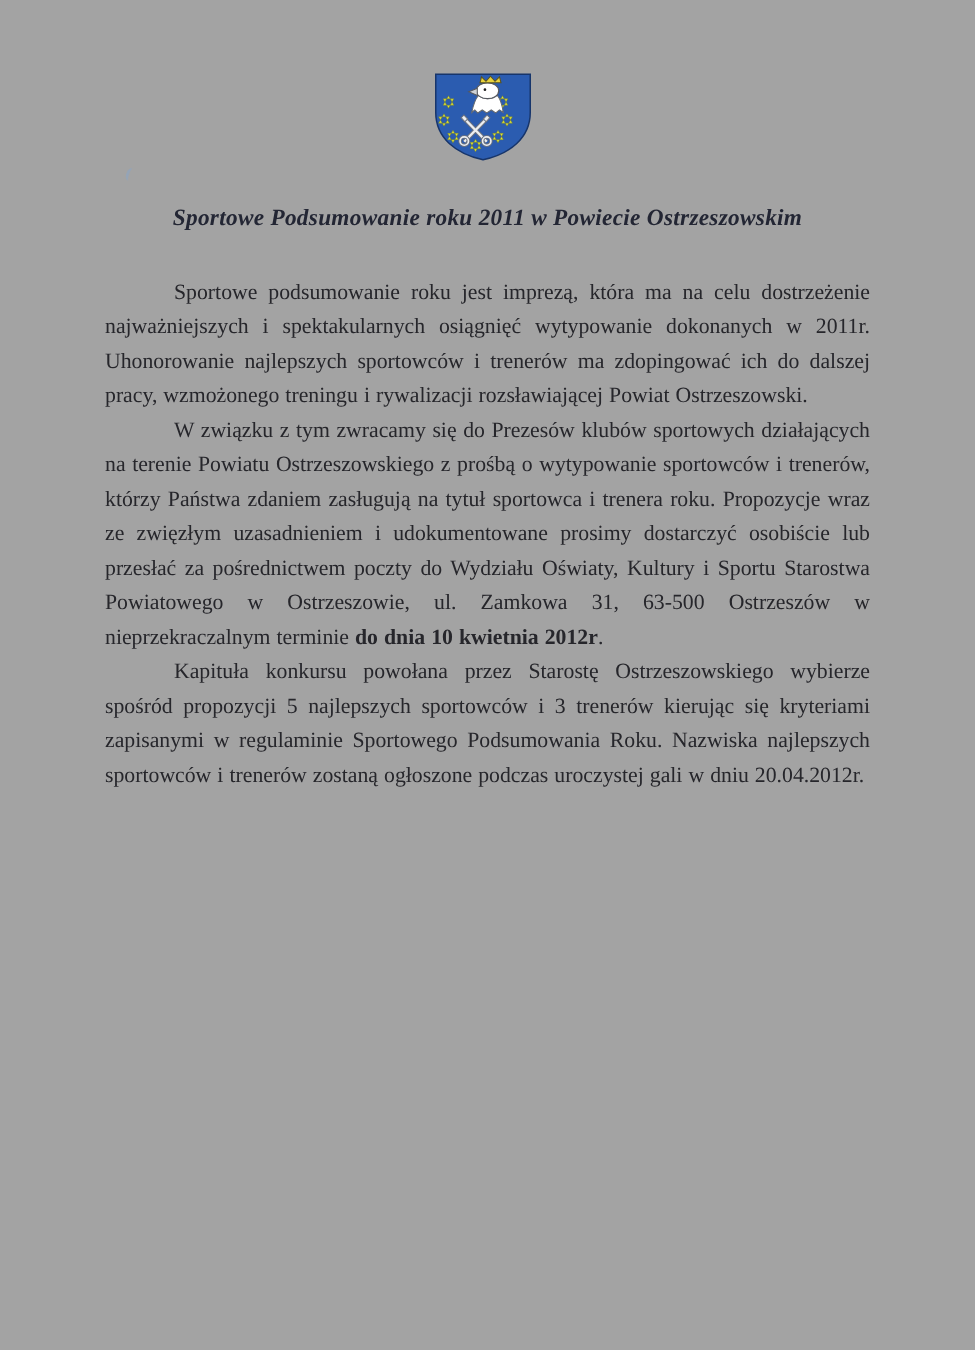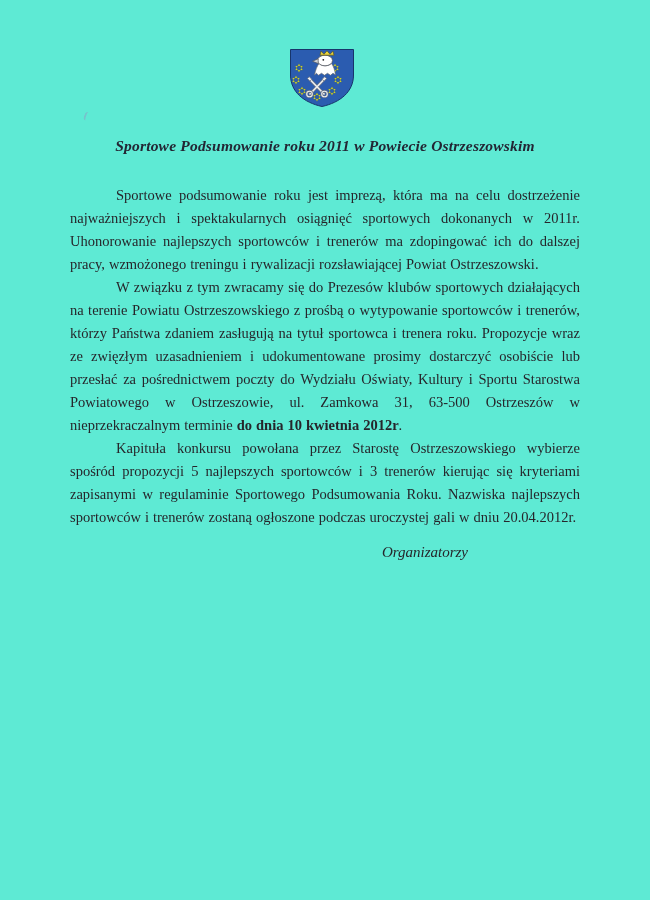--- a/index.html
+++ b/index.html
@@ -1,20 +1,20 @@
 <!DOCTYPE html>
 <html><head>
 <meta charset="utf-8">
 <style>
   html, body { margin: 0; padding: 0; background: #ffffff; }
   .page {
     position: relative;
     width: 650px;
     height: 900px;
-    background: #5eead4;
+    background: #a3a3a3;
     font-family: "Liberation Serif", serif;
     color: #2b2b2e;
     overflow: hidden;
   }
   .pen-mark {
     position: absolute;
     left: 84px;
     top: 112px;
     width: 4px;
     height: 9px;
@@ -109,19 +109,18 @@
         <path d="M29.2,10.8 L23.5,13.2 L29.2,15.6 Z" fill="#cfd2d6" stroke="#55585e" stroke-width="0.7"></path>
         <circle cx="34.3" cy="11.8" r="0.9" fill="#222222"></circle>
         <path d="M31,7.2 L32,3.2 L35,6.2 L38,2.8 L41,6.2 L44,3.2 L45,7.2 Z" stroke="#5a5320" stroke-width="0.7" fill="#e8d23c"></path>
       </g>
     </svg>
   </div>
 
   <h1 class="doc-title">Sportowe Podsumowanie roku 2011 w Powiecie Ostrzeszowskim</h1>
 
   <div class="body-block">
-    <p>Sportowe podsumowanie roku jest imprezą, która ma na celu dostrzeżenie najważniejszych i spektakularnych osiągnięć sportowych dokonanych w 2011r. Uhonorowanie najlepszych sportowców i trenerów ma zdopingować ich do dalszej pracy, wzmożonego treningu i rywalizacji rozsławiającej Powiat Ostrzeszowski.</p>
+    <p>Sportowe podsumowanie roku jest imprezą, która ma na celu dostrzeżenie najważniejszych i spektakularnych osiągnięć wytypowanie dokonanych w 2011r. Uhonorowanie najlepszych sportowców i trenerów ma zdopingować ich do dalszej pracy, wzmożonego treningu i rywalizacji rozsławiającej Powiat Ostrzeszowski.</p>
     <p><span>W związku z tym zwracamy się do Prezesów klubów sportowych działających na terenie Powiatu Ostrzeszowskiego z prośbą o wytypowanie sportowców i trenerów, którzy Państwa zdaniem zasługują na tytuł sportowca i trenera roku. Propozycje wraz ze zwięzłym uzasadnieniem i udokumentowane prosimy dostarczyć osobiście lub przesłać za pośrednictwem poczty do Wydziału Oświaty, Kultury i Sportu Starostwa Powiatowego w Ostrzeszowie, ul. Zamkowa 31, 63-500 Ostrzeszów w nieprzekraczalnym terminie </span><span class="deadline">do dnia 10 kwietnia 2012r</span><span>.</span></p>
     <p>Kapituła konkursu powołana przez Starostę Ostrzeszowskiego wybierze spośród propozycji 5 najlepszych sportowców i 3 trenerów kierując się kryteriami zapisanymi w regulaminie Sportowego Podsumowania Roku. Nazwiska najlepszych sportowców i trenerów zostaną ogłoszone podczas uroczystej gali w dniu 20.04.2012r.</p>
-    <p class="signature">Organizatorzy</p>
   </div>
 
 </div>
 
 </body></html>

